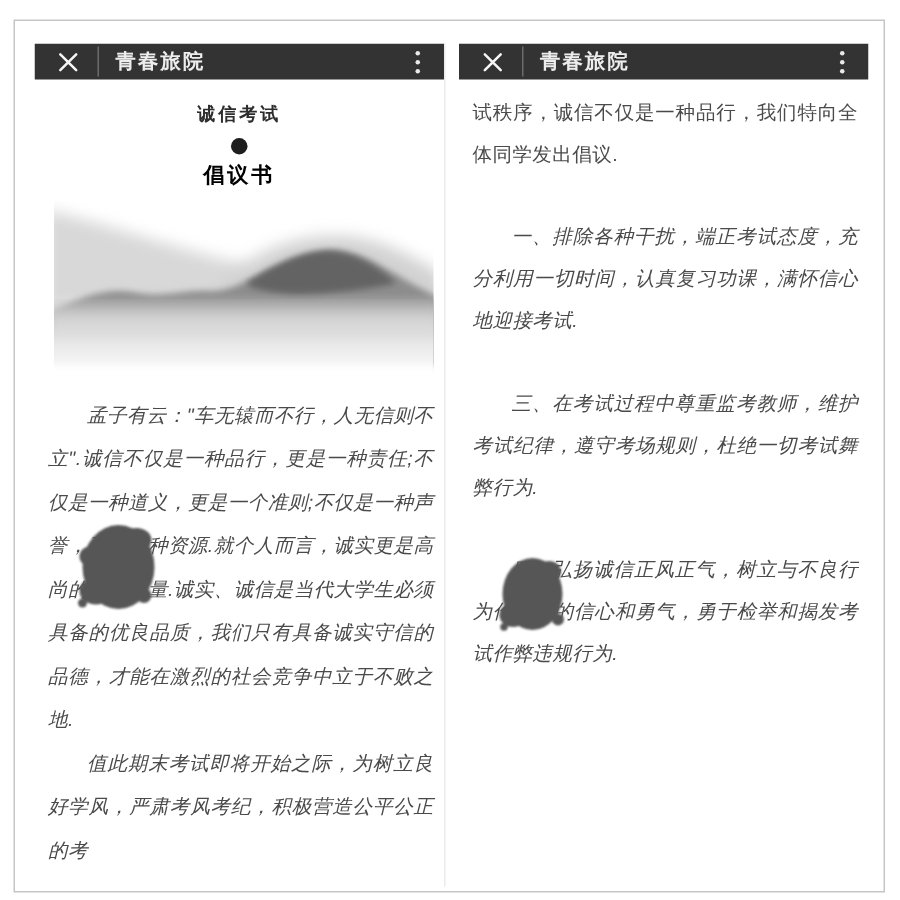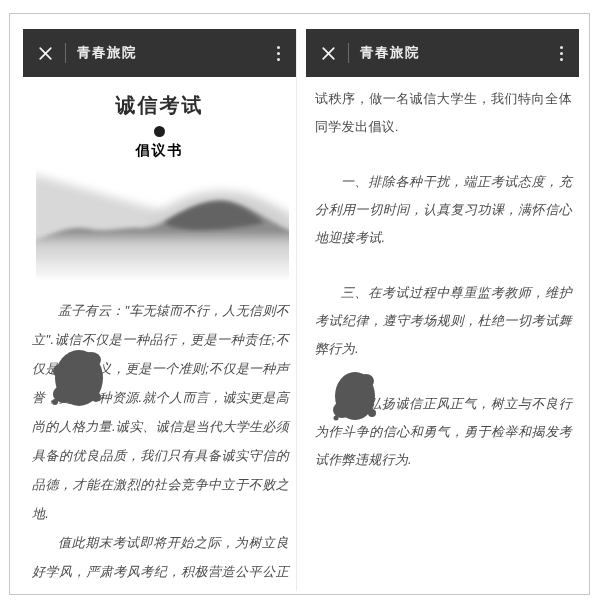--- a/index.html
+++ b/index.html
@@ -4,31 +4,31 @@
 <style>
   html,body{margin:0;padding:0;background:#ffffff;}
   .canvas{position:relative;width:600px;height:600px;background:#ffffff;
           font-family:"Liberation Sans","DejaVu Sans",sans-serif;overflow:hidden;}
   .frame{position:absolute;left:9px;top:13px;width:579px;height:580px;
          border:1px solid #c6c6c6;background:#ffffff;}
   .panel{position:absolute;top:15px;width:273px;height:562px;background:#ffffff;overflow:hidden;}
   .panel.left{left:13px;border-right:1px solid #ececec;}
   .panel.right{left:296px;}
 
-  .appbar{height:48px;background:#333333;display:flex;align-items:center;
+  .appbar{height:24px;background:#333333;display:flex;align-items:center;
           padding:0 12px 0 14px;box-sizing:border-box;}
   .close-btn{background:none;border:0;padding:0;margin:0;width:16px;height:16px;
              display:flex;align-items:center;justify-content:center;cursor:pointer;}
   .hdr-div{width:1px;height:20px;background:rgba(255,255,255,.28);margin:0 11px 0 12px;}
   .apptitle{color:#ededed;font-size:13.5px;font-weight:bold;letter-spacing:1.5px;}
   .kebab{margin-left:auto;background:none;border:0;padding:3px 4px;display:flex;
          flex-direction:column;gap:3px;cursor:pointer;}
   .kebab i{width:3px;height:3px;border-radius:50%;background:#e9e9e9;display:block;}
 
-  .doc-title{margin:15px 0 0;text-align:center;font-size:20px;color:#2d2d2d;
+  .doc-title{margin:15px 0 0;text-align:center;font-size:12px;color:#2d2d2d;
              font-weight:bold;letter-spacing:2px;}
   .sep-dot{width:11px;height:11px;border-radius:50%;background:#1e1e1e;margin:7px auto 5px;}
   .doc-sub{margin:0;text-align:center;font-size:14px;color:#000000;
            font-weight:bold;letter-spacing:2px;}
   .hero{margin:8px 7px 0 13px;height:118px;}
   .hero svg{display:block;width:100%;height:100%;}
 
   .article{padding:10px 7px 0 9px;color:#4a4a4a;font-size:13px;line-height:29px;
            text-align:justify;letter-spacing:.3px;}
   .article p{margin:0;}
@@ -127,21 +127,21 @@
         <span class="hdr-div"></span>
         <span class="apptitle">青春旅院</span>
         <button class="kebab" aria-label="menu">
             <i></i>
             <i></i>
             <i></i>
           </button>
       </header>
 
       <div class="article">
-        <p>试秩序，做一名诚信大学生，我们特向全体同学发出倡议.</p>
+        <p>试秩序，诚信不仅是一种品行，我们特向全体同学发出倡议.</p>
         <p class="indent">一、排除各种干扰，端正考试态度，充分利用一切时间，认真复习功课，满怀信心地迎接考试.</p>
         <p class="indent">三、在考试过程中尊重监考教师，维护考试纪律，遵守考场规则，杜绝一切考试舞弊行为.</p>
         <p class="indent">四、弘扬诚信正风正气，树立与不良行为作斗争的信心和勇气，勇于检举和揭发考试作弊违规行为.</p>
       </div>
 
       <div class="blot blot-right">
         <svg viewBox="0 0 49 58">
           <g fill="#575757" filter="url(#b08)">
             <ellipse cx="25" cy="27" rx="20" ry="24"></ellipse>
             <ellipse cx="12" cy="41" rx="9" ry="8"></ellipse>

